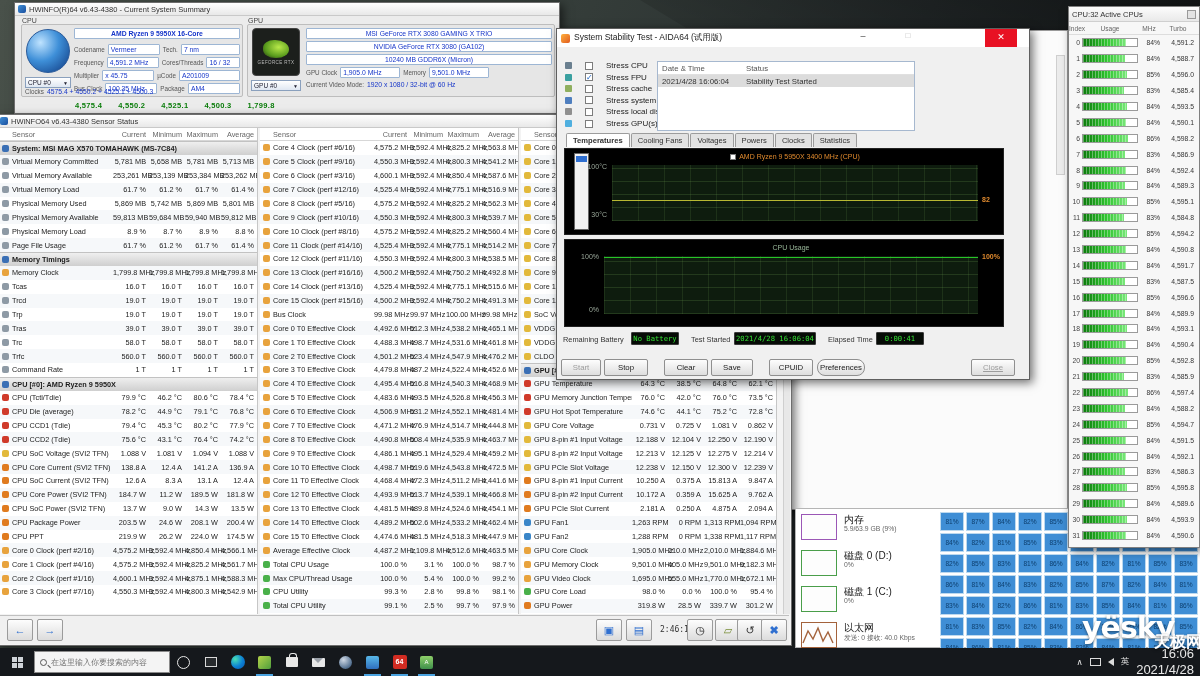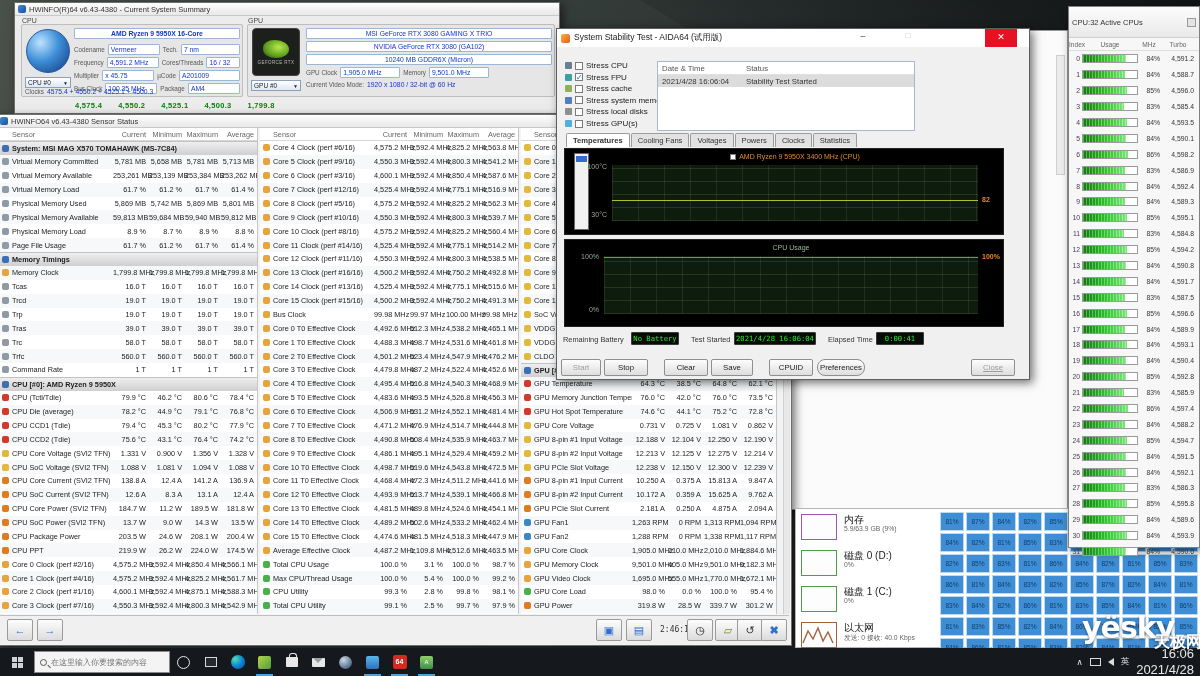--- a/index.html
+++ b/index.html
@@ -59,21 +59,21 @@
   #aidamain-scroll{position:absolute;right:2px;top:24px;width:9px;height:120px;background:#ececec;border:1px solid #cfcfcf}
 
   
   #aida{left:556px;top:28px;width:474px;height:352px;background:#f0f0f0;border:1px solid #5f5f5f}
   #aida-titlebar{height:18px;background:#fff;display:flex;align-items:center;gap:4px;padding:0 4px;font-size:8.5px;color:#222}
   .ic-aida-flame{width:9px;height:9px;border-radius:2px;background:linear-gradient(135deg,#ffb13d,#e05a1f)}
   #aida-min{position:absolute;left:295px;top:2px;width:22px;height:14px;font-size:9px;color:#444;text-align:center}
   #aida-max{position:absolute;left:340px;top:2px;width:22px;height:14px;font-size:8px;color:#bbb;text-align:center}
   #aida-close{position:absolute;right:12px;top:0;width:32px;height:18px;background:#e81123;color:#fff;
     font-size:9px;text-align:center;line-height:17px}
-  .stressrow{position:absolute;left:8px;display:flex;align-items:center;gap:3px;height:11px;font-size:8px;color:#222}
+  .stressrow{position:absolute;left:8px;display:flex;align-items:center;gap:13px;height:11px;font-size:8px;color:#222}
   .sic{width:7px;height:7px;border-radius:1px;flex:none}
   .cbx{width:8px;height:8px;border:1px solid #7c7c7c;background:#fff;flex:none;font-size:8px;line-height:7px;color:#1a62c4;text-align:center}
   #aida-log{position:absolute;left:100px;top:32px;width:258px;height:70px;background:#fff;border:1px solid #a6b8cf;font-size:7.8px;color:#333}
   .loghead{display:flex;border-bottom:1px solid #e0e0e0;color:#555;height:13px;align-items:center}
   .loghead span:first-child{width:88px;padding-left:4px}
   .logrow{display:flex;height:12px;align-items:center;background:#dcdcdc}
   .logrow span:first-child{width:88px;padding-left:4px}
   #aida-tabs{position:absolute;left:9px;top:104px;display:flex;font-size:7.6px;color:#333}
   .tab{padding:2px 6px;border:1px solid #9c9c9c;border-bottom:none;background:#e2e2e2;border-radius:2px 2px 0 0;margin-right:1px}
   .tab.active{background:#fff;font-weight:bold}
@@ -93,21 +93,21 @@
   #g2-title{position:absolute;left:39px;top:4px;width:374px;text-align:center;font-size:7px;color:#9ab89a}
   .ledlab{position:absolute;top:306px;font-size:7.4px;color:#333}
   .led{position:absolute;top:303px;height:13px;background:#060b06;border:1px solid #3a3a3a;color:#35e035;
     font-family:"DejaVu Sans Mono",monospace;font-size:7.2px;line-height:11px;text-align:center;border-radius:1px}
   .abtn{position:absolute;top:330px;height:17px;background:linear-gradient(#fdfdfd,#dedede);border:1px solid #8f8f8f;
     font-size:7.8px;text-align:center;line-height:15px;color:#222;border-radius:2px}
   .abtn.dis{color:#9d9d9d}
 
   
   #threads{left:1068px;top:6px;width:132px;height:542px;background:#f7f7f7;border:1px solid #808080}
-  #threads-title{height:31px;background:linear-gradient(#fcfcfc,#e9e9e9);border-bottom:1px solid #cfcfcf;
+  #threads-title{height:15px;background:linear-gradient(#fcfcfc,#e9e9e9);border-bottom:1px solid #cfcfcf;
     display:flex;align-items:center;justify-content:space-between;font-size:7.6px;color:#333;padding:0 3px}
   #threads-box{width:9px;height:9px;border:1px solid #9a9a9a;background:#e3e3e3}
   #threads-head{display:flex;font-size:6.6px;color:#666;height:13px;align-items:center;border-bottom:1px solid #ddd}
   .t-row{display:flex;align-items:center;height:15.9px}
   .t-idx{width:13px;text-align:right;font-size:6.8px;color:#444;padding-right:2px;flex:none}
   .t-barwrap{width:56px;height:9px;border:1px solid #9a9a9a;background:#fff;flex:none}
   .t-bar{height:100%;background:
     repeating-linear-gradient(90deg,rgba(255,255,255,.35) 0 1px,transparent 1px 3px),
     linear-gradient(90deg,#0c7a0c,#2fc42f 55%,#7ae87a)}
   .t-pct{width:22px;text-align:right;font-size:6.8px;color:#333;flex:none}
@@ -418,28 +418,20 @@
           <span class="s-v">80.2 °C</span>
           <span class="s-v">77.9 °C</span>
         </div>
         <div class="s-row">
           <span class="s-ic ic-tmp"></span>
           <span class="s-label">CPU CCD2 (Tdie)</span>
           <span class="s-v">75.6 °C</span>
           <span class="s-v">43.1 °C</span>
           <span class="s-v">76.4 °C</span>
           <span class="s-v">74.2 °C</span>
-        </div>
-        <div class="s-row">
-          <span class="s-ic ic-vlt"></span>
-          <span class="s-label">CPU Core Voltage (SVI2 TFN)</span>
-          <span class="s-v">1.331 V</span>
-          <span class="s-v">0.900 V</span>
-          <span class="s-v">1.356 V</span>
-          <span class="s-v">1.328 V</span>
         </div>
         <div class="s-row">
           <span class="s-ic ic-vlt"></span>
           <span class="s-label">CPU SoC Voltage (SVI2 TFN)</span>
           <span class="s-v">1.088 V</span>
           <span class="s-v">1.081 V</span>
           <span class="s-v">1.094 V</span>
           <span class="s-v">1.088 V</span>
         </div>
         <div class="s-row">

